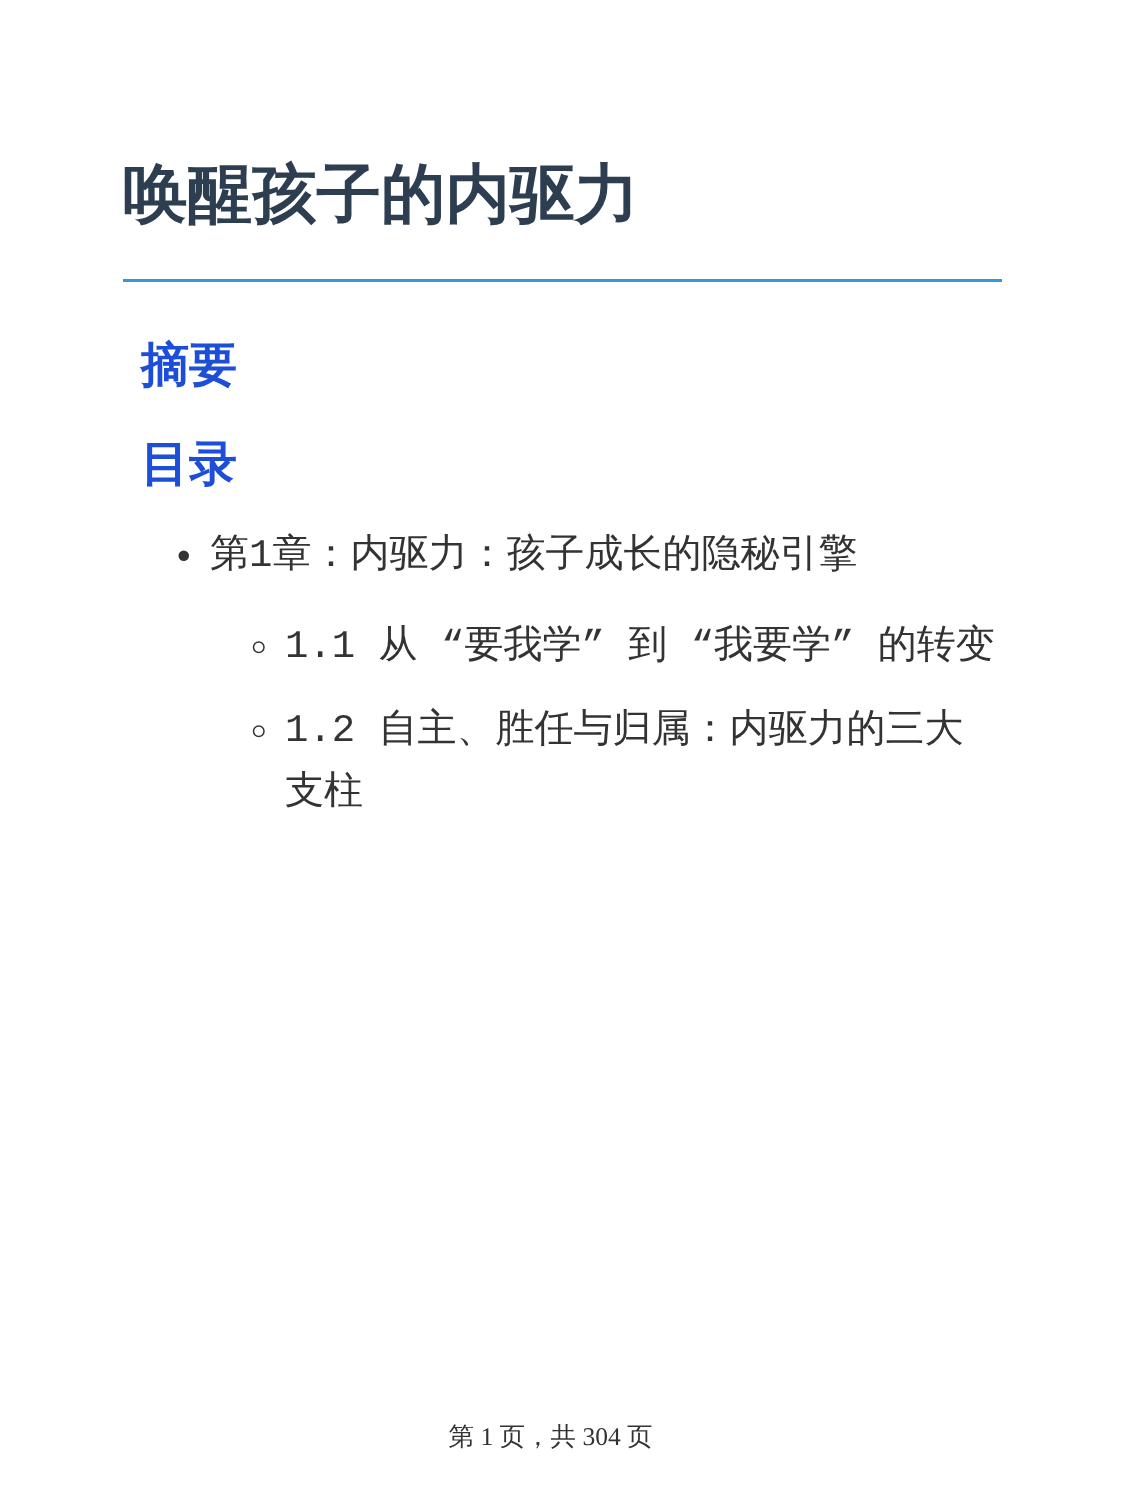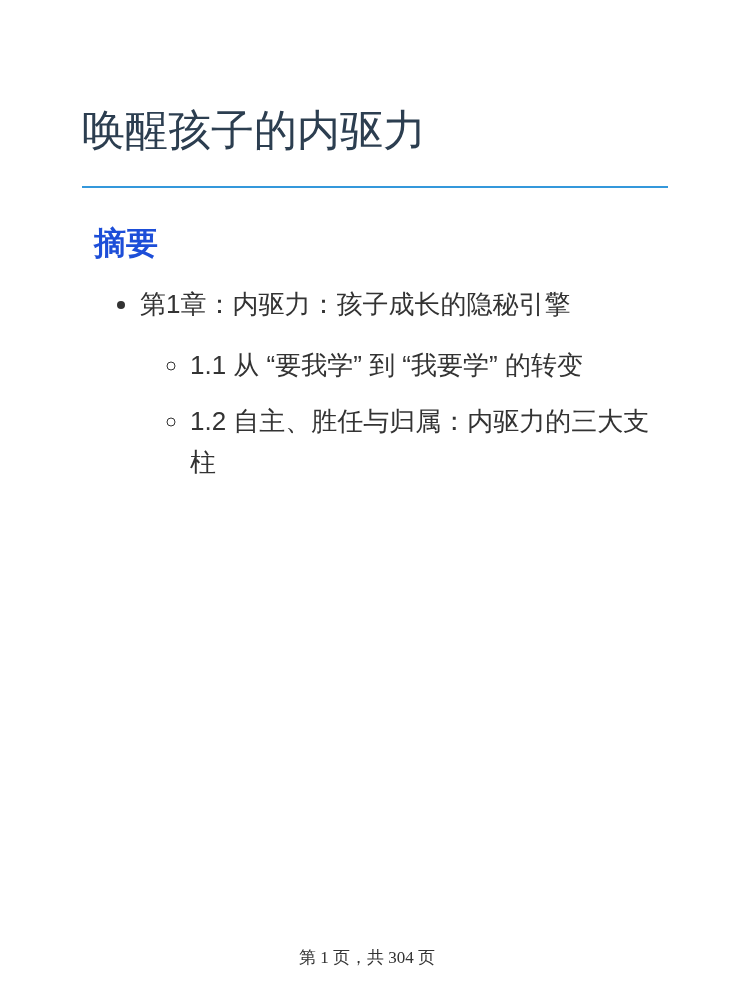--- a/index.html
+++ b/index.html
@@ -16,21 +16,21 @@
     color: #333333;
   }
   .page {
     padding: 104px 82px 0 82px;
     box-sizing: border-box;
   }
   .doc-title {
     margin: 0;
     font-size: 43px;
     line-height: 52px;
-    font-weight: normal;
+    font-weight: bold;
     color: #2c3e50;
     padding-bottom: 30px;
     border-bottom: 2px solid #3498db;
   }
   .section-heading {
     font-size: 32px;
     line-height: 38px;
     font-weight: bold;
     color: #1d4ed8;
     margin: 12px;
@@ -45,20 +45,21 @@
     word-break: break-all;
     overflow-wrap: anywhere;
   }
   ul.toc-list {
     margin: 22px 0 0 0;
     padding-left: 58px;
     list-style: disc;
     font-size: 26px;
     line-height: 41px;
     color: #333333;
+    font-family: Liberation Mono, monospace;
   }
   ul.toc-sublist {
     margin: 20px 0 0 0;
     padding-left: 50px;
     list-style: circle;
     font-size: 26px;
     line-height: 41px;
   }
   ul.toc-sublist li + li {
     margin-top: 15px;
@@ -82,20 +83,21 @@
 </head>
 <body>
 
 <div class="page">
 
   <h1 class="doc-title">唤醒孩子的内驱力</h1>
 
   <h2 class="section-heading abstract-heading">摘要</h2>
 
 
+  <h2 class="section-heading toc-heading">目录</h2>
 
   <ul class="toc-list">
     <li class="toc-item">
       <span>第1章：内驱力：孩子成长的隐秘引擎</span>
       <ul class="toc-sublist">
         <li class="toc-item">
           <span>1.1 从 “要我学” 到 “我要学” 的转变</span>
         </li>
         <li class="toc-item">
           <span>1.2 自主、胜任与归属：内驱力的三大支柱</span>

